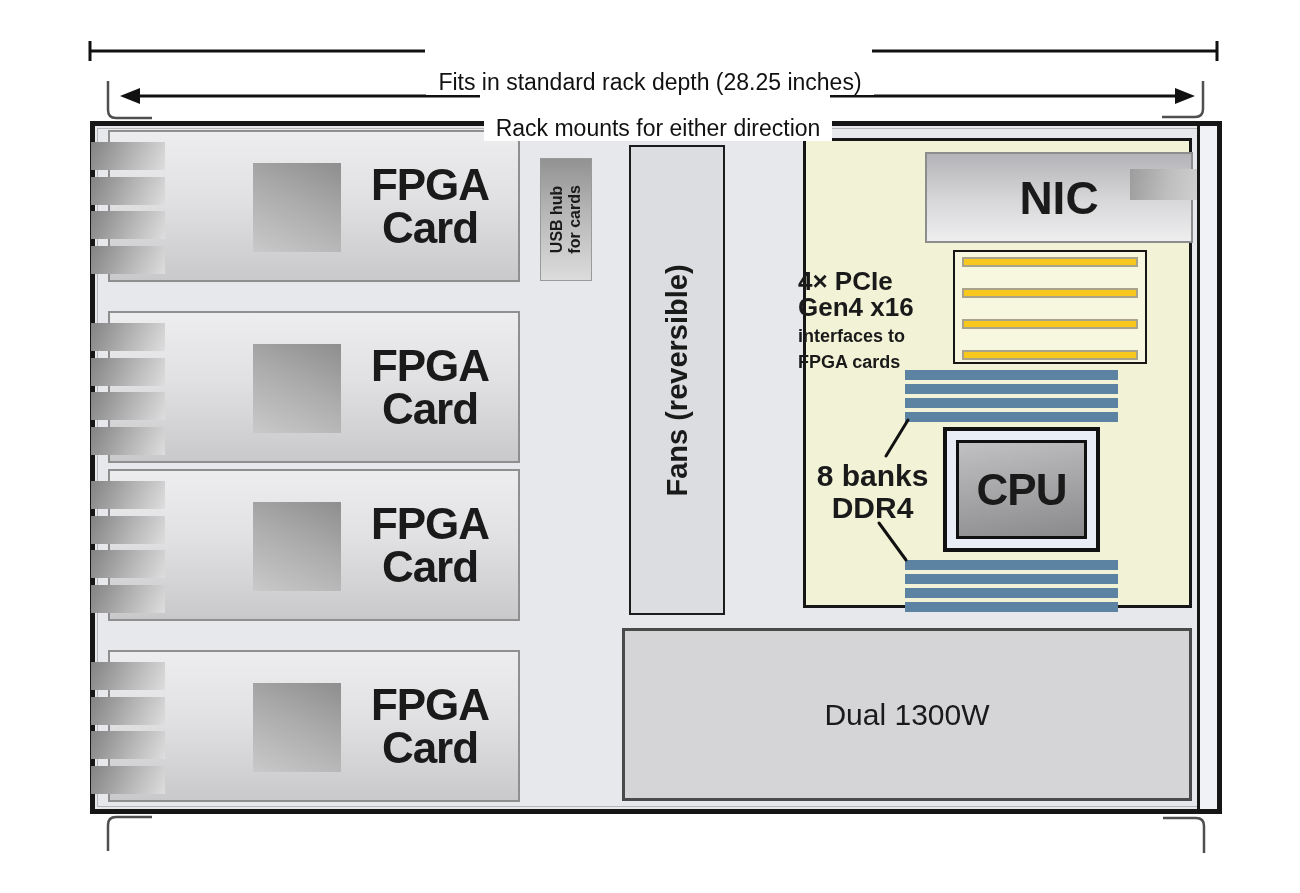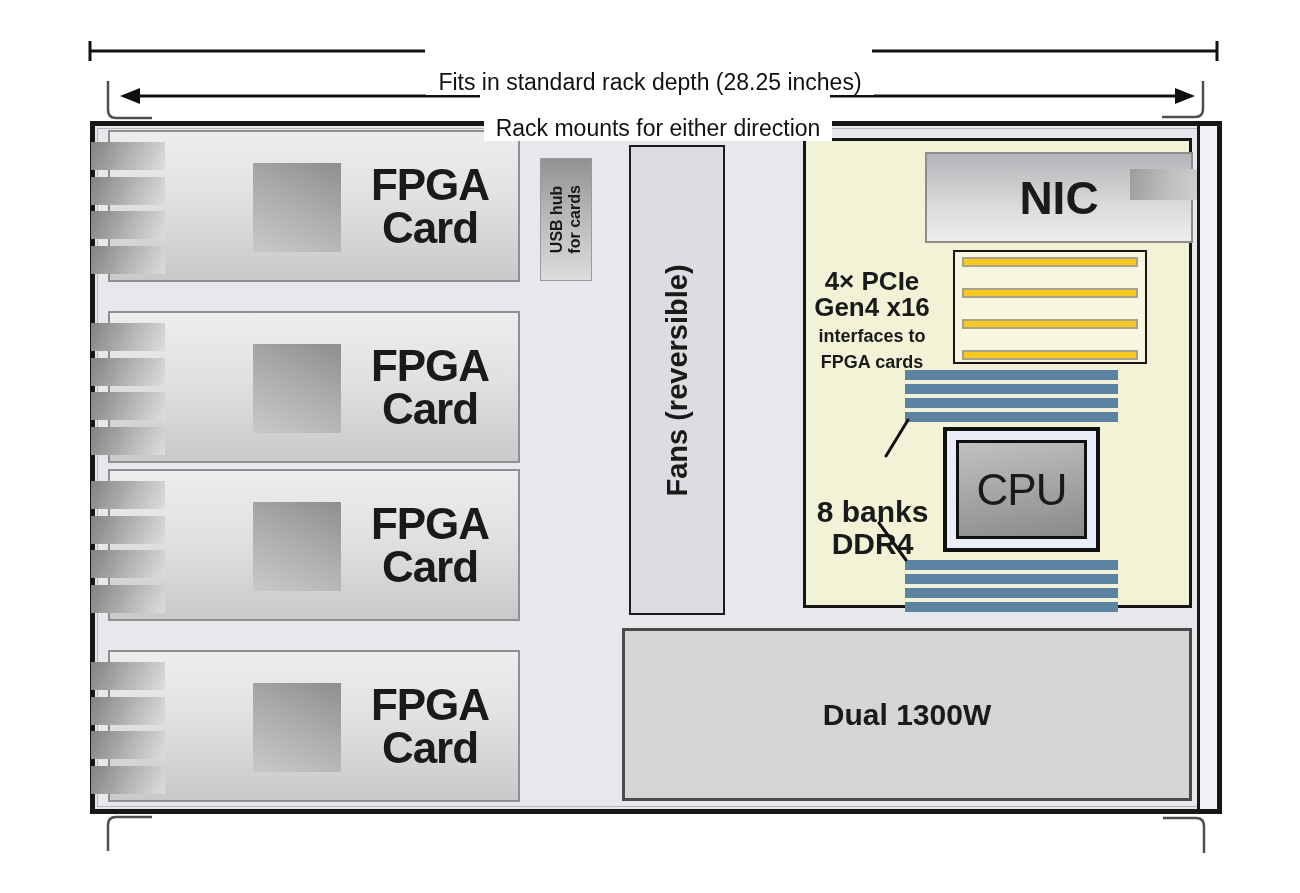--- a/index.html
+++ b/index.html
@@ -63,42 +63,42 @@
   .pb1{top:5px;} .pb2{top:36px;} .pb3{top:67px;} .pb4{top:98px;}
   .ddr-bar{position:absolute;left:905px;width:213px;height:10px;background:#5d83a2;z-index:5;}
   .dt1{top:370px;} .dt2{top:384px;} .dt3{top:398px;} .dt4{top:412px;}
   .db1{top:560px;} .db2{top:574px;} .db3{top:588px;} .db4{top:602px;}
 
   .cpu-outer{position:absolute;left:943px;top:427px;width:157px;height:125px;z-index:5;
     background:#e9edf5;border:4px solid #111;padding:9px;}
   .cpu-chip{width:100%;height:100%;border:3px solid #111;
     background:linear-gradient(170deg,#c1c1c3 0%,#a8a8aa 45%,#8a8a8c 100%);
     display:flex;align-items:center;justify-content:center;
-    font-weight:400;font-size:44px;letter-spacing:-1px;}
+    font-weight:700;font-size:44px;letter-spacing:-1px;}
 
   .nic{position:absolute;left:925px;top:136px;width:268px;height:91px;z-index:6;
     border:2px solid #8d8d8d;display:flex;align-items:center;justify-content:center;
     background:linear-gradient(180deg,#b4b4b8 0%,#d8d8da 55%,#eeeeef 100%);margin-top:16px;}
   .nic-label{font-weight:700;font-size:46px;}
   .nic-tab{position:absolute;left:203px;top:15px;width:67px;height:31px;
     background:linear-gradient(100deg,#9c9c9c 0%,#c0c0c0 60%,#cfcfcf 100%);}
 
   
   .psu{position:absolute;left:622px;top:628px;width:570px;height:173px;z-index:4;
     background:#d5d5d8;border:3px solid #4a4a4a;
     display:flex;flex-direction:row;align-items:center;justify-content:center;
-    font-weight:700;font-size:30px;line-height:1.17;}
+    font-weight:400;font-size:30px;line-height:1.17;}
 
   
   .pcie-note{position:absolute;left:798px;top:268px;width:148px;z-index:7;
-    text-align:center;font-weight:700;}
+    text-align:left;font-weight:700;}
   .pcie-note .big{display:block;font-size:26px;line-height:1.0;}
   .pcie-note .small{display:block;font-size:18px;line-height:1.12;margin-top:6px;}
   .ddr-note{position:absolute;left:815px;top:460px;width:115px;z-index:7;
-    text-align:center;font-weight:700;font-size:30px;line-height:1.08;margin-top:36px;}
+    text-align:center;font-weight:700;font-size:30px;line-height:1.08;}
   .ddr-note span{display:block;}
 
   
   .overlay{position:absolute;left:0;top:0;z-index:20;pointer-events:none;}
 </style>
 </head>
 <body>
 
 <div class="canvas">
 

